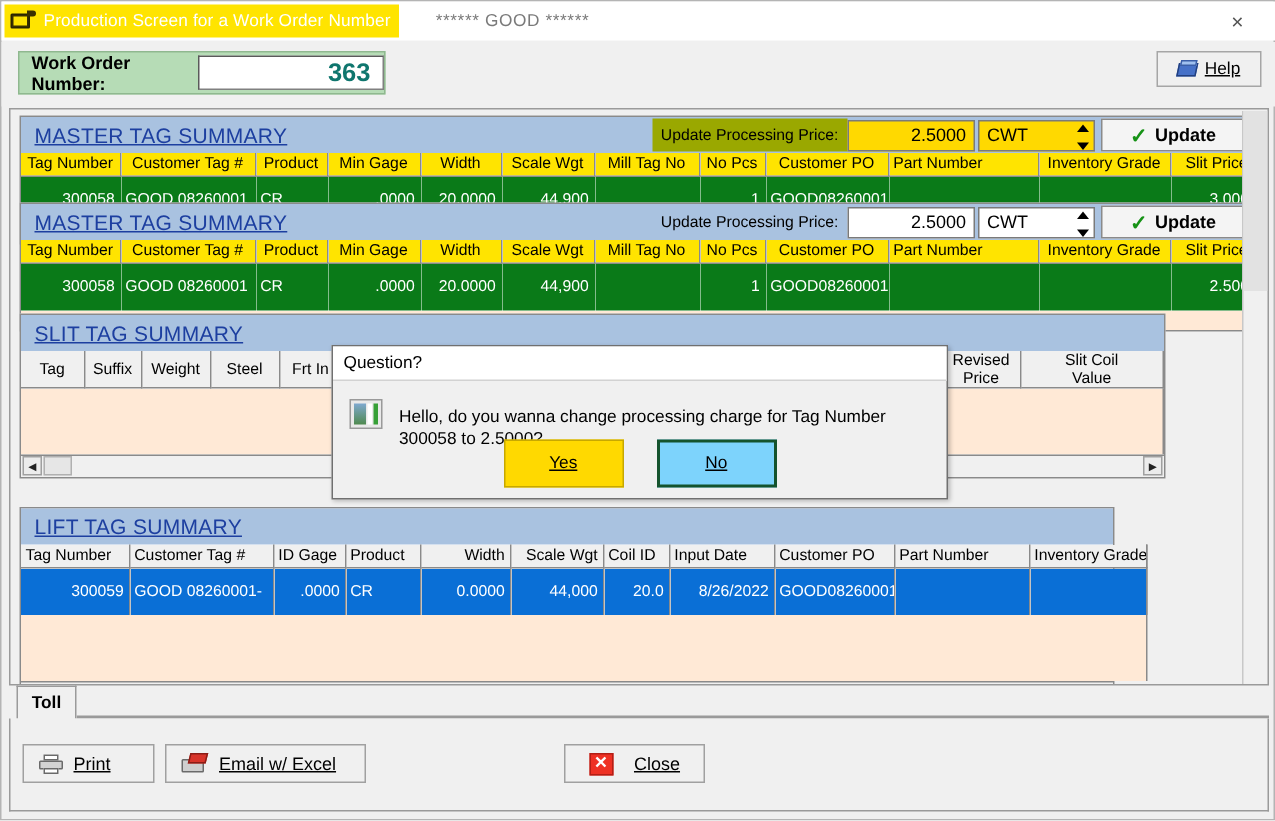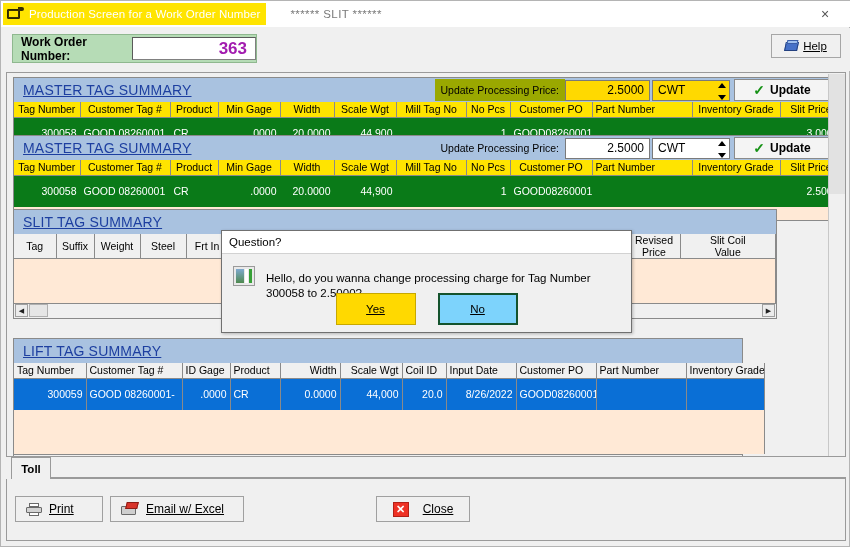--- a/index.html
+++ b/index.html
@@ -46,21 +46,21 @@
   .wo-panel {
     position:absolute; left:11px; top:6px; width:245px; height:29px;
     background:#b6dcb6; border:1px solid #8fb88f;
     display:flex; align-items:center; padding-left:8px;
   }
   .wo-label { font-size:12px; font-weight:bold; color:#000; }
   .wo-input {
     margin-left:7px; width:140px; height:23px; background:#ffffff;
     border:1px solid #808080; border-top-color:#5a5a5a; border-left-color:#5a5a5a;
     display:flex; align-items:center; justify-content:flex-end;
-    padding-right:8px; font-size:17px; font-weight:bold; color:#a21caf;
+    padding-right:8px; font-size:17px; font-weight:bold; color:#0f766e;
   }
   .help-btn {
     position:absolute; right:10px; top:6px; width:70px; height:24px;
     background:#f0f0f0; border:1px solid #a6a6a6;
     display:flex; align-items:center; justify-content:center; gap:4px;
     font-size:11.5px; color:#000;
   }
   .book-icon { width:14px; height:12px; position:relative; }
   .book-icon i { position:absolute; display:block; }
   .book-icon .b1 { left:0; top:2px; width:13px; height:9px; background:#4671c8;
@@ -237,21 +237,21 @@
 
   <div class="titlebar">
     <div class="title-hl">
       <span class="title-icon">
         <i class="body"></i>
           <i class="scr"></i>
           <i class="arm"></i>
       </span>
       <span class="title-text">Production Screen for a Work Order Number</span>
     </div>
-    <span class="demo-text">****** SLIT ******</span>
+    <span class="demo-text">****** GOOD ******</span>
     <div class="win-close">×</div>
   </div>
 
   <div class="wo-strip">
     <div class="wo-panel">
       <span class="wo-label">Work Order Number:</span>
       <span class="wo-input">363</span>
     </div>
     <div class="help-btn">
       <span class="book-icon">

